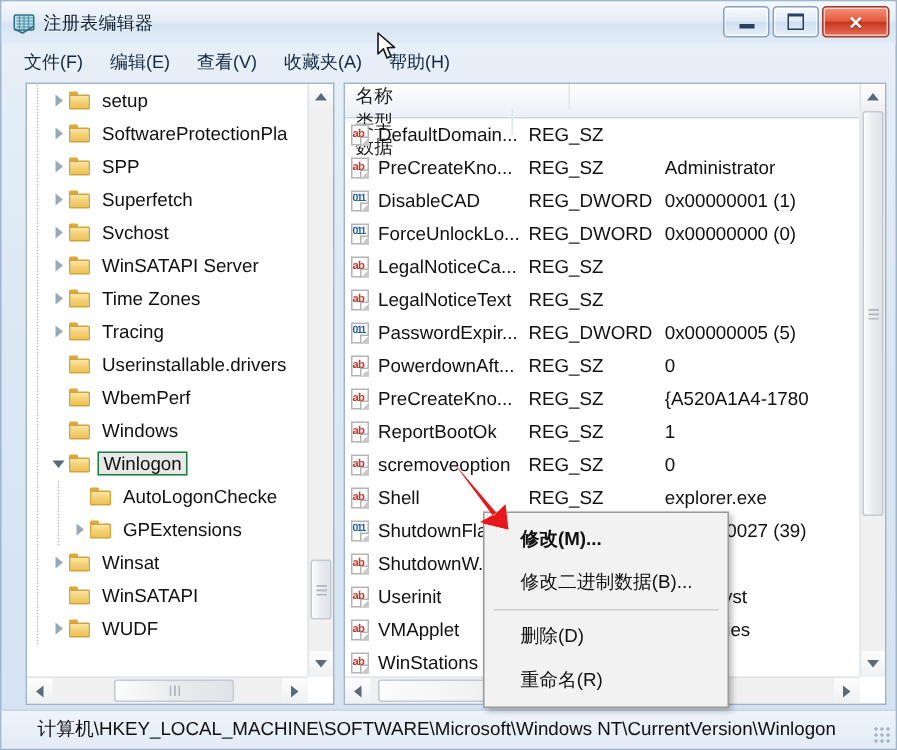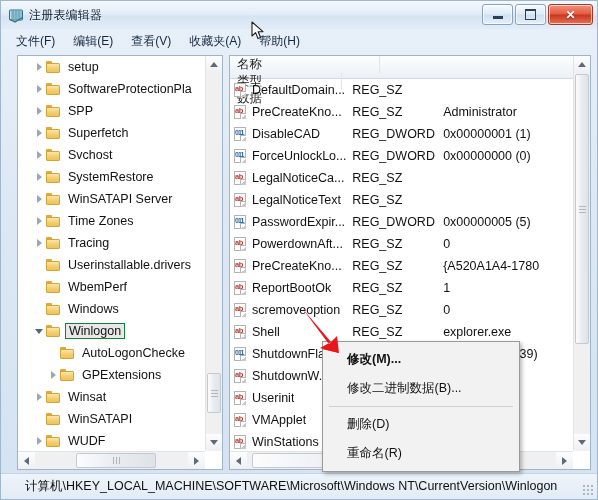--- a/index.html
+++ b/index.html
@@ -242,21 +242,21 @@
     font-size: 12.5px; color: #101010; padding-left: 24px; white-space: nowrap;
   }
   .resize-grip {
     position: absolute; right: 3px; bottom: 3px; width: 12px; height: 12px;
     background-image: radial-gradient(#a9b6c4 1px, transparent 1.2px);
     background-size: 4px 4px;
   }
 
   
   .ctx-menu {
-    position: absolute; left: 321px; top: 340px; width: 198px;
+    position: absolute; left: 321px; top: 340px; width: 164px;
     background: #f2f2f2;
     border: 1px solid #9a9a9a;
     box-shadow: 2px 2px 4px rgba(0,0,0,0.28);
     padding: 3px 0;
     box-sizing: border-box;
     z-index: 40;
   }
   .ctx-item {
     font-size: 12.5px; color: #111;
     padding: 6px 10px 6px 24px;
@@ -351,28 +351,20 @@
           </div>
           <div class="folder"></div>
           <div class="tree-label">Svchost</div>
         </div>
         <div class="tree-row">
           <div class="dots"></div>
           <div class="expander">
             <div class="tri"></div>
           </div>
           <div class="folder"></div>
-          <div class="tree-label">SystemRestore</div>
-        </div>
-        <div class="tree-row">
-          <div class="dots"></div>
-          <div class="expander">
-            <div class="tri"></div>
-          </div>
-          <div class="folder"></div>
           <div class="tree-label">WinSATAPI Server</div>
         </div>
         <div class="tree-row">
           <div class="dots"></div>
           <div class="expander">
             <div class="tri"></div>
           </div>
           <div class="folder"></div>
           <div class="tree-label">Time Zones</div>
         </div>

